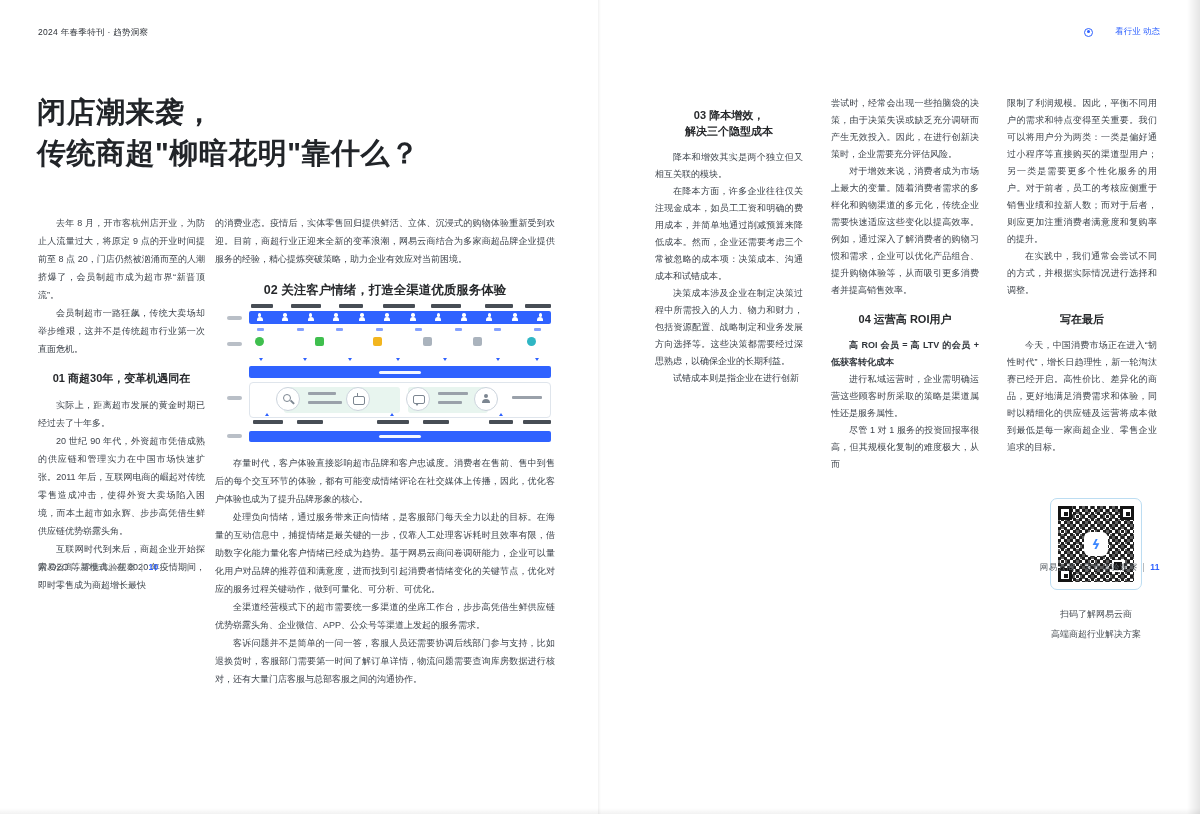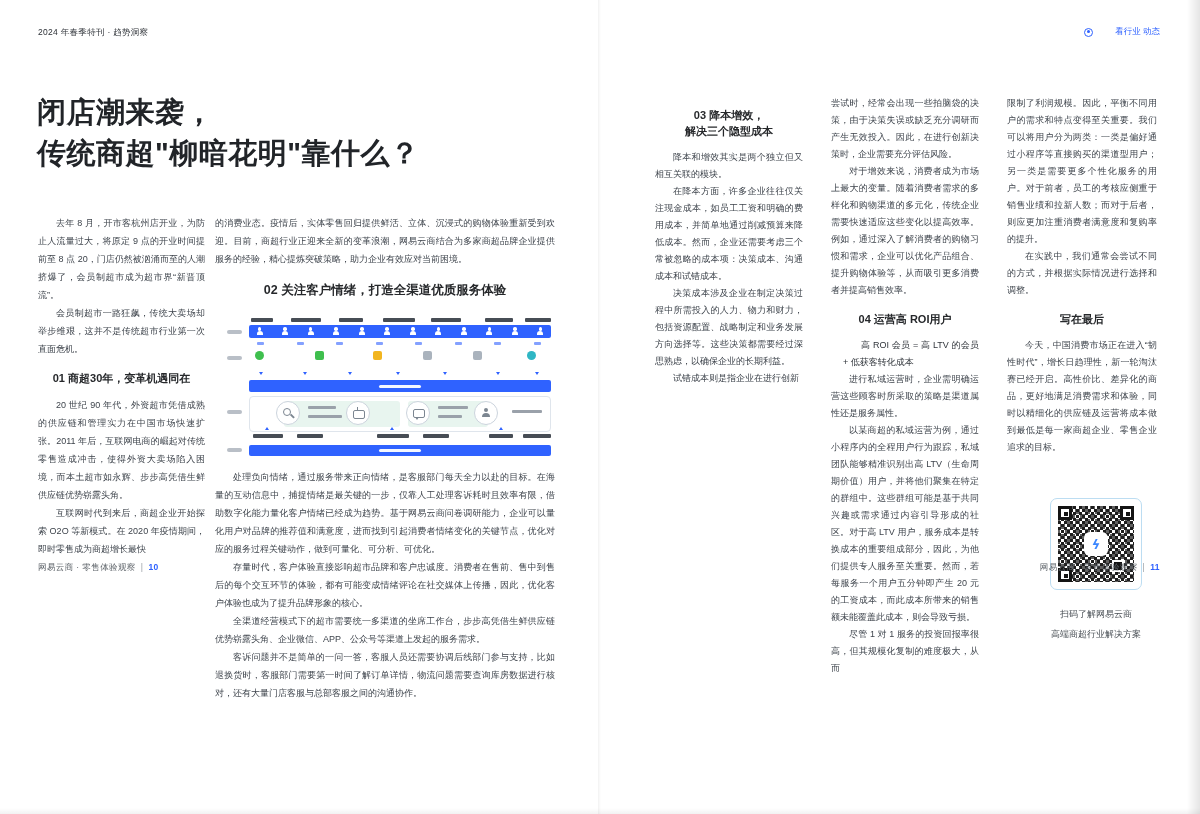--- a/index.html
+++ b/index.html
@@ -30,23 +30,23 @@
   .col{position:absolute;overflow:hidden;}
   .col-l1{left:38px;top:214px;width:167px;height:530px;}
   .col-l2{left:215px;top:214px;width:340px;height:530px;}
   .col-r1{left:55px;top:95px;width:148px;height:650px;}
   .col-r2{left:231px;top:95px;width:148px;height:650px;}
   .col-r3{left:407px;top:95px;width:150px;height:650px;}
 
   .p{margin:0;font-size:9px;line-height:18px;text-align:justify;text-indent:2em;color:#3e444c;}
   .page-r .p{line-height:17px;}
   .noindent{text-indent:0;}
-  .bold{font-weight:normal;color:#30353b;margin-left:12px;}
+  .bold{font-weight:bold;color:#30353b;}
   .sec-h{margin:12px 0 10px;font-size:11px;line-height:16px;font-weight:bold;color:#26282b;text-align:center;}
-  .sec-h.big{font-size:12.5px;margin:14px 0 20px;}
+  .sec-h.big{font-size:12.5px;margin:14px 0 6px;}
   .sec-h .hl{display:block;}
 
   
   .diagram{position:relative;width:326px;height:140px;margin:6px 0 10px 12px;}
   .dg-lab{position:absolute;left:0;width:15px;height:4px;background:#b9bfc7;border-radius:2px;}
   .dg-bar{position:absolute;left:22px;right:2px;background:#2F62FF;border-radius:2px;}
   .dg-b1{top:7px;height:13px;display:flex;justify-content:space-between;align-items:center;padding:0 7px;box-sizing:border-box;}
   .pp{position:relative;width:7px;height:9px;}
   .pp::before{content:"";position:absolute;left:1.8px;top:0;width:3.6px;height:3.6px;border-radius:50%;background:#fff;}
   .pp::after{content:"";position:absolute;left:.5px;top:4.4px;width:6px;height:3.8px;border-radius:3px 3px 0 0;background:#fff;}
@@ -118,20 +118,21 @@
 
     <h1 class="title">
       <span class="tl">闭店潮来袭，</span>
       <span class="tl">传统商超"柳暗花明"靠什么？</span>
     </h1>
 
     <div class="col col-l1">
       <p class="p">去年 8 月，开市客杭州店开业，为防止人流量过大，将原定 9 点的开业时间提前至 8 点 20，门店仍然被汹涌而至的人潮挤爆了，会员制超市成为超市界“新晋顶流”。</p>
       <p class="p">会员制超市一路狂飙，传统大卖场却举步维艰，这并不是传统超市行业第一次直面危机。</p>
       <h3 class="sec-h">01 商超30年，变革机遇同在</h3>
+      <p class="p">实际上，距离超市发展的黄金时期已经过去了十年多。</p>
       <p class="p">20 世纪 90 年代，外资超市凭借成熟的供应链和管理实力在中国市场快速扩张。2011 年后，互联网电商的崛起对传统零售造成冲击，使得外资大卖场陷入困境，而本土超市如永辉、步步高凭借生鲜供应链优势崭露头角。</p>
       <p class="p">互联网时代到来后，商超企业开始探索 O2O 等新模式。在 2020 年疫情期间，即时零售成为商超增长最快</p>
     </div>
 
     <div class="col col-l2">
       <p class="p noindent">的消费业态。疫情后，实体零售回归提供鲜活、立体、沉浸式的购物体验重新受到欢迎。目前，商超行业正迎来全新的变革浪潮，网易云商结合为多家商超品牌企业提供服务的经验，精心提炼突破策略，助力企业有效应对当前困境。</p>
       <h3 class="sec-h big">02 关注客户情绪，打造全渠道优质服务体验</h3>
 
       <div class="diagram">
         <span class="dg-lab" style="top:12px"></span>
@@ -221,22 +222,22 @@
         <span class="tl2" style="left:296px;top:116px;width:28px"></span>
         <span class="cru" style="left:38px"></span>
         <span class="cru" style="left:163px"></span>
         <span class="cru" style="left:272px"></span>
 
         <div class="dg-bar dg-b3">
           <span class="wpill"></span>
         </div>
       </div>
 
+      <p class="p">存量时代，客户体验直接影响超市品牌和客户忠诚度。消费者在售前、售中到售后的每个交互环节的体验，都有可能变成情绪评论在社交媒体上传播，因此，优化客户体验也成为了提升品牌形象的核心。</p>
       <p class="p">处理负向情绪，通过服务带来正向情绪，是客服部门每天全力以赴的目标。在海量的互动信息中，捕捉情绪是最关键的一步，仅靠人工处理客诉耗时且效率有限，借助数字化能力量化客户情绪已经成为趋势。基于网易云商问卷调研能力，企业可以量化用户对品牌的推荐值和满意度，进而找到引起消费者情绪变化的关键节点，优化对应的服务过程关键动作，做到可量化、可分析、可优化。</p>
-      <p class="p">存量时代，客户体验直接影响超市品牌和客户忠诚度。消费者在售前、售中到售后的每个交互环节的体验，都有可能变成情绪评论在社交媒体上传播，因此，优化客户体验也成为了提升品牌形象的核心。</p>
       <p class="p">全渠道经营模式下的超市需要统一多渠道的坐席工作台，步步高凭借生鲜供应链优势崭露头角、企业微信、APP、公众号等渠道上发起的服务需求。</p>
       <p class="p">客诉问题并不是简单的一问一答，客服人员还需要协调后线部门参与支持，比如退换货时，客服部门需要第一时间了解订单详情，物流问题需要查询库房数据进行核对，还有大量门店客服与总部客服之间的沟通协作。</p>
     </div>
 
     <div class="footer footer-l">
       <span>网易云商 · 零售体验观察</span><span class="sep">|</span><span class="pageno">10</span>
     </div>
   </div>
 
   <div class="page page-r">
@@ -255,21 +256,20 @@
       <p class="p">决策成本涉及企业在制定决策过程中所需投入的人力、物力和财力，包括资源配置、战略制定和业务发展方向选择等。这些决策都需要经过深思熟虑，以确保企业的长期利益。</p>
       <p class="p">试错成本则是指企业在进行创新</p>
     </div>
 
     <div class="col col-r2">
       <p class="p noindent">尝试时，经常会出现一些拍脑袋的决策，由于决策失误或缺乏充分调研而产生无效投入。因此，在进行创新决策时，企业需要充分评估风险。</p>
       <p class="p">对于增效来说，消费者成为市场上最大的变量。随着消费者需求的多样化和购物渠道的多元化，传统企业需要快速适应这些变化以提高效率。例如，通过深入了解消费者的购物习惯和需求，企业可以优化产品组合、提升购物体验等，从而吸引更多消费者并提高销售效率。</p>
       <h3 class="sec-h">04 运营高 ROI用户</h3>
       <p class="p bold">高 ROI 会员 = 高 LTV 的会员 + 低获客转化成本</p>
       <p class="p">进行私域运营时，企业需明确运营这些顾客时所采取的策略是渠道属性还是服务属性。</p>
-      <p class="p">以某商超的私域运营为例，通过小程序内的全程用户行为跟踪，私域团队能够精准识别出高 LTV（生命周期价值）用户，并将他们聚集在特定的群组中。这些群组可能是基于共同兴趣或需求通过内容引导形成的社区。对于高 LTV 用户，服务成本是转换成本的重要组成部分，因此，为他们提供专人服务至关重要。然而，若每服务一个用户五分钟即产生 20 元的工资成本，而此成本所带来的销售额未能覆盖此成本，则会导致亏损。</p>
       <p class="p">尽管 1 对 1 服务的投资回报率很高，但其规模化复制的难度极大，从而</p>
     </div>
 
     <div class="col col-r3">
       <p class="p noindent">限制了利润规模。因此，平衡不同用户的需求和特点变得至关重要。我们可以将用户分为两类：一类是偏好通过小程序等直接购买的渠道型用户；另一类是需要更多个性化服务的用户。对于前者，员工的考核应侧重于销售业绩和拉新人数；而对于后者，则应更加注重消费者满意度和复购率的提升。</p>
       <p class="p">在实践中，我们通常会尝试不同的方式，并根据实际情况进行选择和调整。</p>
       <h3 class="sec-h">写在最后</h3>
       <p class="p">今天，中国消费市场正在进入“韧性时代”，增长日趋理性，新一轮淘汰赛已经开启。高性价比、差异化的商品，更好地满足消费需求和体验，同时以精细化的供应链及运营将成本做到最低是每一家商超企业、零售企业追求的目标。</p>
 
       <div class="qr-wrap">

